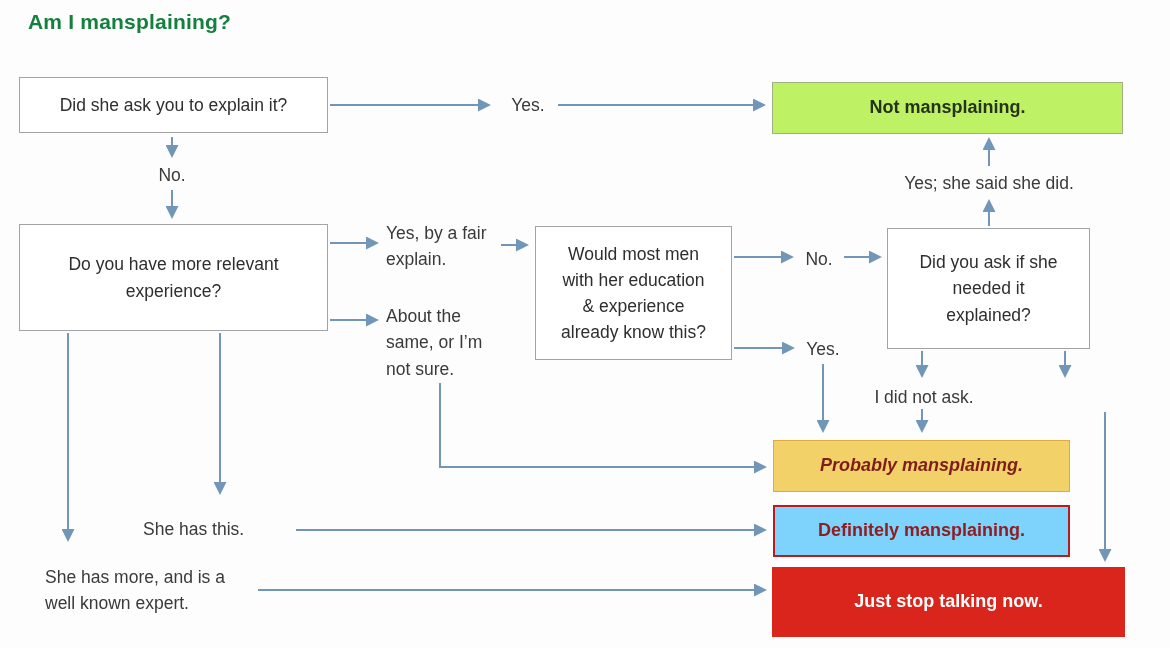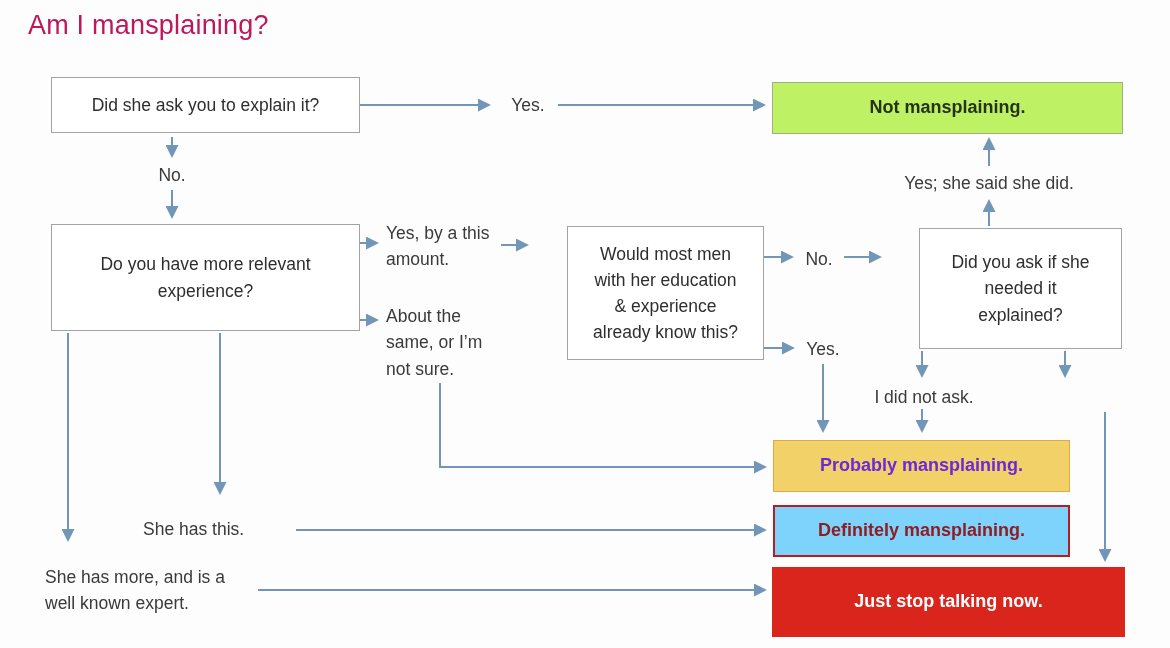--- a/index.html
+++ b/index.html
@@ -1,37 +1,36 @@
 <!DOCTYPE html>
 <html><head>
 <meta charset="utf-8">
 <style>
   html,body{margin:0;padding:0;background:#ffffff;}
   .stage{
     position:relative;width:1170px;height:648px;background:#fdfdfd;
     font-family:"Liberation Sans",sans-serif;overflow:hidden;
   }
   .title{
-    position:absolute;left:28px;top:10px;font-size:27px;font-weight:normal;
-    color:#be185d;letter-spacing:.2px;
+    position:absolute;left:28px;top:10px;font-size:21px;font-weight:bold;
+    color:#15803d;letter-spacing:.2px;
   }
   .node{
     position:absolute;background:#ffffff;border:1.5px solid #a3a3a3;
     display:flex;align-items:center;justify-content:center;text-align:center;
     font-size:17.5px;color:#2e2e2e;line-height:1.5;padding:4px 14px;
     box-sizing:border-box;
-    margin-left:32px;
   }
   .terminal{
     position:absolute;display:flex;align-items:center;justify-content:center;
     text-align:center;font-weight:bold;font-size:18px;box-sizing:border-box;
     line-height:1.2;
   }
   .t-green{background:#bef264;border:1.5px solid #a2ae84;color:#26331a;}
-  .t-yellow{background:#f2d168;border:1.5px solid #dfa944;color:#6d28d9;}
+  .t-yellow{background:#f2d168;border:1.5px solid #dfa944;color:#7f1d1d;font-style:italic;}
   .t-pink{background:#7dd3fc;border:2px solid #b91c1c;color:#8f1d22;}
   .t-red{background:#da251d;color:#ffffff;}
   .lbl{
     position:absolute;font-size:17.5px;color:#3a3a3a;line-height:1.5;
   }
   .lbl.center{text-align:center;}
   svg.arrows{position:absolute;left:0;top:0;pointer-events:none;}
 </style>
 </head>
 <body>
@@ -85,21 +84,21 @@
   <div class="terminal t-yellow" style="left:773px;top:440px;width:297px;height:52px">Probably mansplaining.</div>
 
   <div class="terminal t-pink" style="left:773px;top:505px;width:297px;height:52px">Definitely mansplaining.</div>
 
   <div class="terminal t-red" style="left:772px;top:567px;width:353px;height:70px">Just stop talking now.</div>
 
   <div class="lbl center" style="left:498px;top:92px;width:60px">Yes.</div>
 
   <div class="lbl center" style="left:149px;top:162px;width:46px">No.</div>
 
-  <div class="lbl" style="left:386px;top:220px;width:108px">Yes, by a this amount.</div>
+  <div class="lbl" style="left:386px;top:220px;width:108px">Yes, by a fair explain.</div>
 
   <div class="lbl" style="left:386px;top:303px;width:116px">About the same, or I’m not sure.</div>
 
   <div class="lbl center" style="left:796px;top:246px;width:46px">No.</div>
 
   <div class="lbl center" style="left:797px;top:336px;width:52px">Yes.</div>
 
   <div class="lbl center" style="left:889px;top:170px;width:200px">Yes; she said she did.</div>
 
   <div class="lbl center" style="left:862px;top:384px;width:124px">I did not ask.</div>

